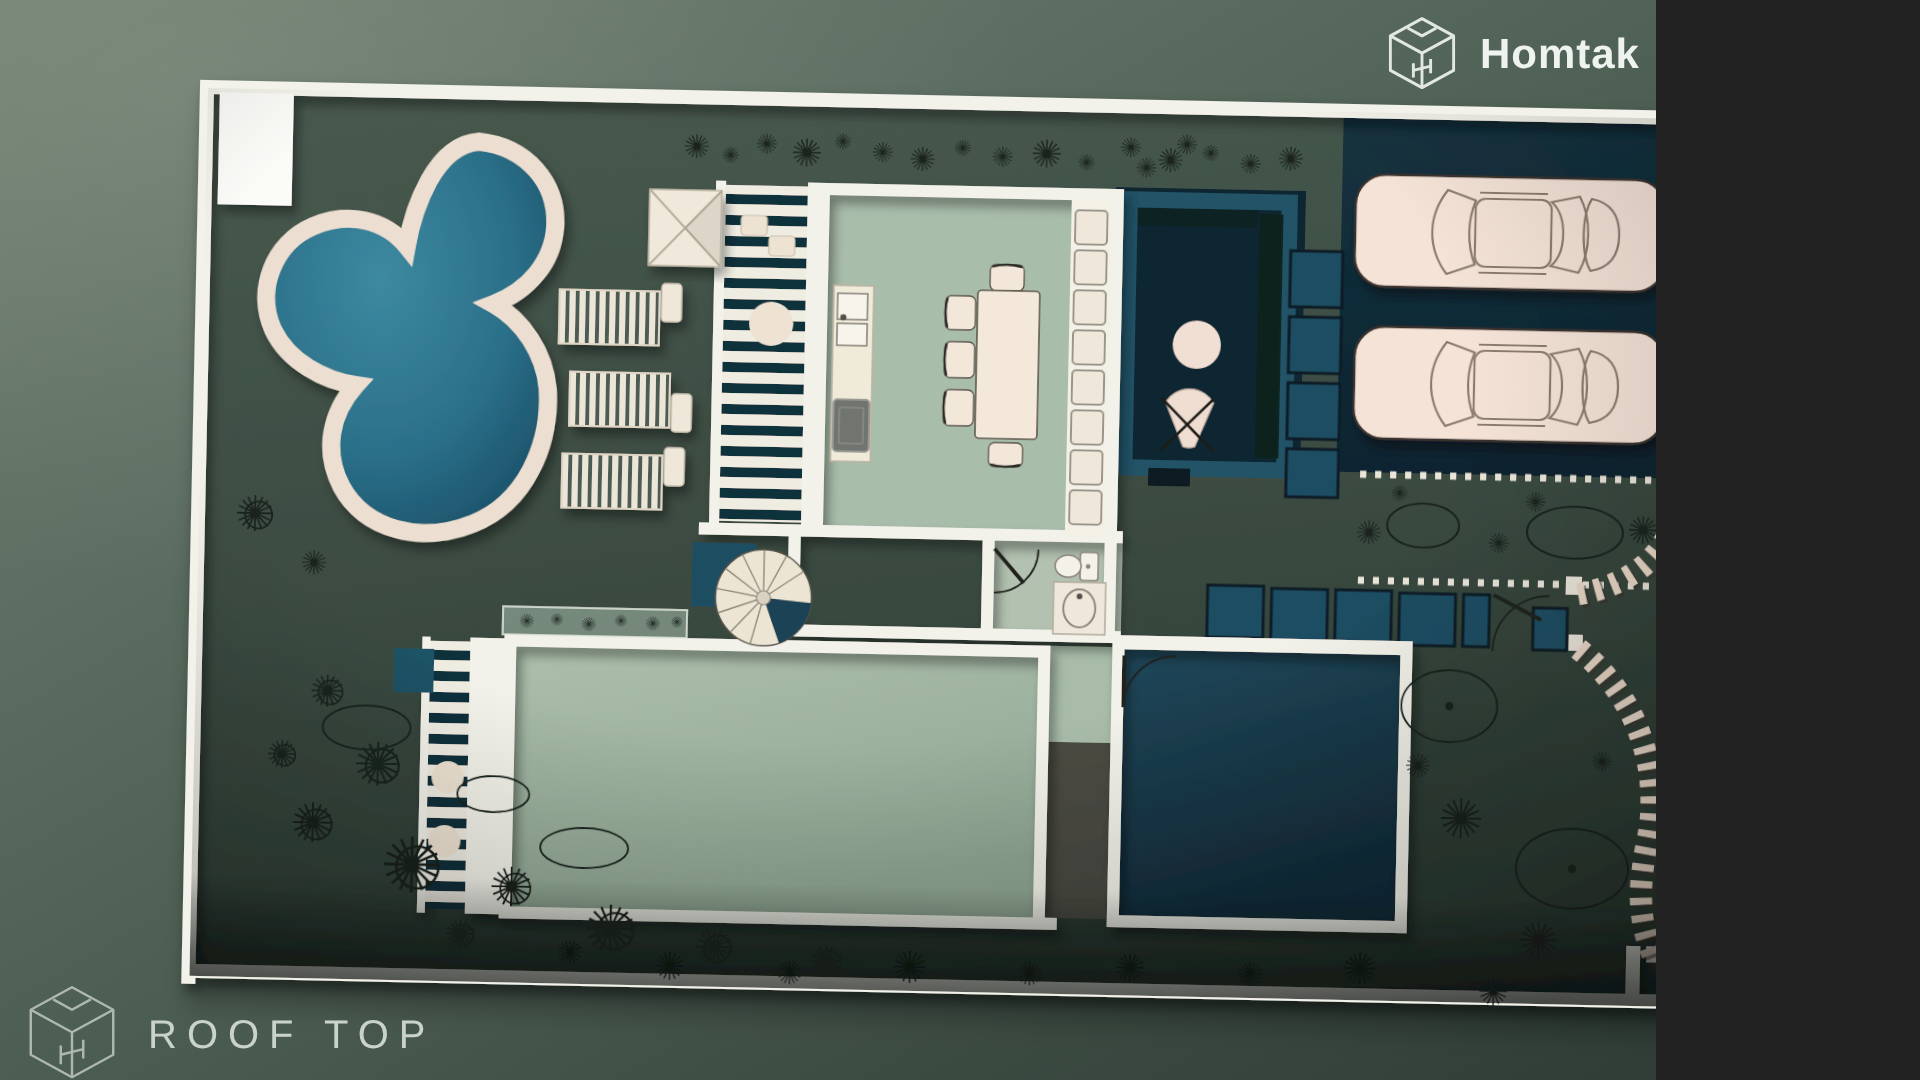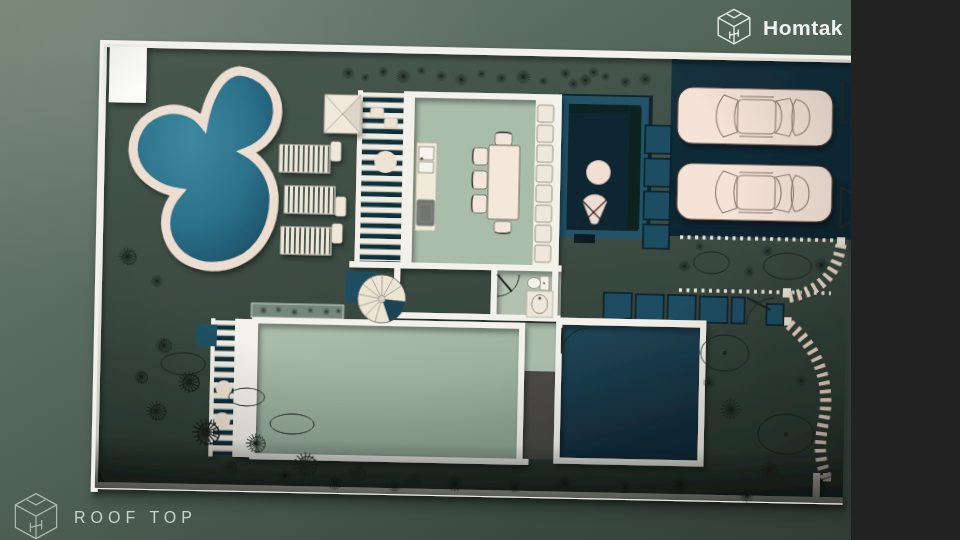--- a/index.html
+++ b/index.html
@@ -1,27 +1,27 @@
 <!DOCTYPE html>
 <html><head>
 <meta charset="utf-8">
 <style>
   html,body{margin:0;padding:0;background:#222;}
   .stage{position:relative;width:828px;height:540px;overflow:hidden;
          font-family:"Liberation Sans",sans-serif;
-         background:linear-gradient(150deg,#70806f 0%,#5e6f63 28%,#4b5c51 55%,#3b4a41 80%,#2f3d36 100%);padding-left:23px;}
+         background:linear-gradient(150deg,#70806f 0%,#5e6f63 28%,#4b5c51 55%,#3b4a41 80%,#2f3d36 100%);}
   .stage::before{content:"";position:absolute;inset:0;
          background:radial-gradient(ellipse 700px 420px at 12% 8%,rgba(255,255,255,.10),rgba(255,255,255,0) 60%);}
   .plan-svg{position:absolute;left:0;top:0;}
   .brand{position:absolute;right:8px;top:5px;display:flex;align-items:center;gap:6px;}
   .brand-icon{width:46px;height:46px;}
   .brand-text{color:#eff3ef;font-size:21px;font-weight:bold;letter-spacing:.5px;}
   .plan-label{position:absolute;left:6px;bottom:-8px;display:flex;align-items:center;gap:8px;}
   .plan-icon{width:60px;height:60px;opacity:.85;}
-  .plan-text{color:#c9d3c9;font-size:16px;font-weight:400;letter-spacing:5px;}
+  .plan-text{color:#c9d3c9;font-size:20px;font-weight:400;letter-spacing:5px;}
   .plant{stroke:#1a231d;fill:none;}
   .plant2{stroke:#121a14;fill:none;}
 </style>
 </head>
 <body>
 
 <div class="stage">
 
 <svg class="plan-svg" width="960" height="540" viewBox="0 0 960 540">
   <defs>

